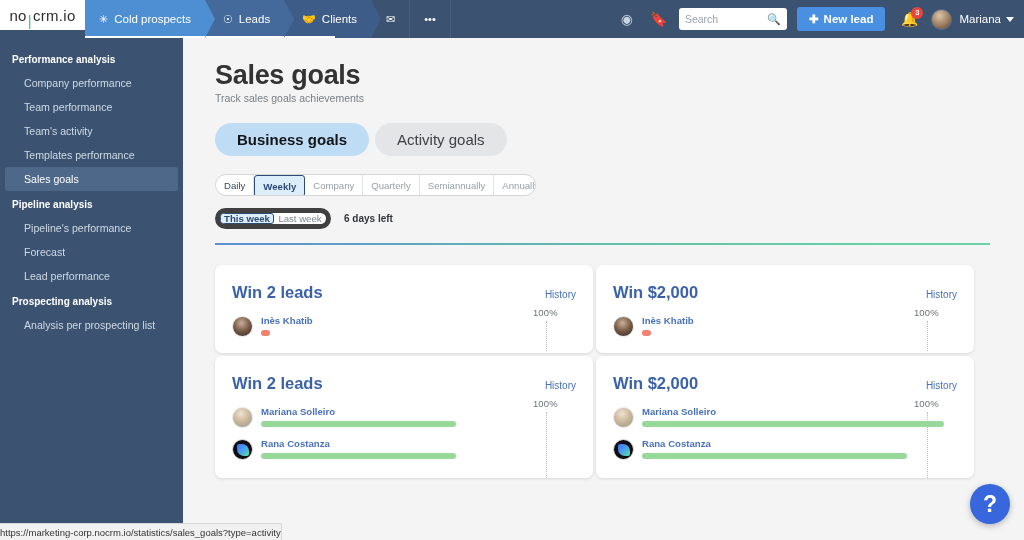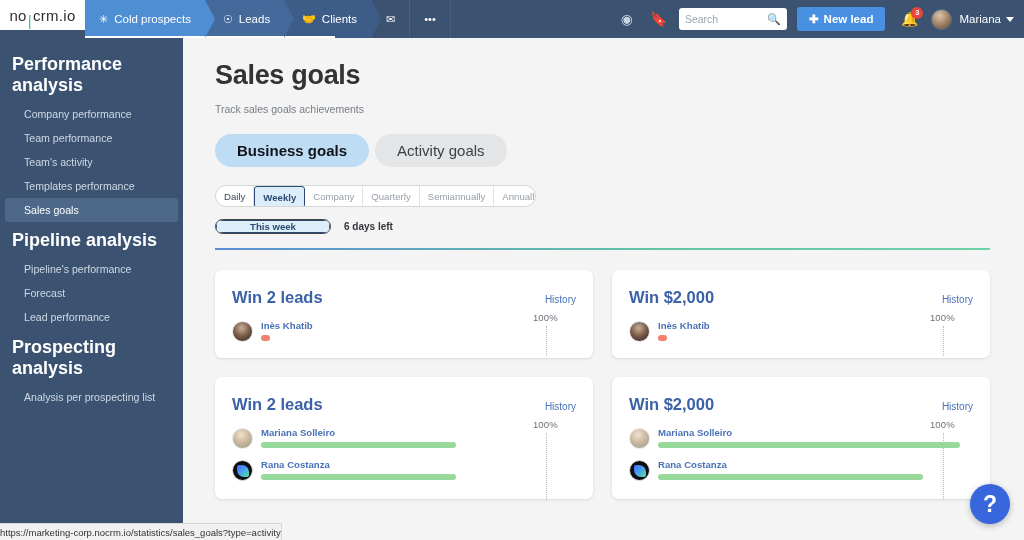--- a/index.html
+++ b/index.html
@@ -97,37 +97,37 @@
   }
   .username { color: #fff; font-size: 11.5px; margin-left: 7px; display: flex; align-items: center; gap: 5px; }
   .caret-d { width: 0; height: 0; border-left: 4px solid transparent;
     border-right: 4px solid transparent; border-top: 5px solid #fff; }
 
   
   .sidebar {
     position: absolute; left: 0; top: 38px; width: 183px; height: 502px;
     background: #3b5371; padding-top: 8px;
   }
-  .side-group { font-size: 18px; font-weight: bold; color: #ffffff;
+  .side-group { font-size: 10px; font-weight: bold; color: #ffffff;
     padding: 8px 12px 6px 12px; }
   .side-item { font-size: 10.6px; color: #cfd9e5; padding: 6px 12px 6px 24px; }
   .side-item.selected {
     background: #4e6889; color: #ffffff; border-radius: 3px;
     margin: 0 5px; padding-left: 19px;
   }
 
   
   .main {
     position: absolute; left: 183px; top: 38px;
     width: 841px; height: 502px; background: #f4f4f4;
     padding: 22px 32px 0 32px;
     overflow: hidden;
   }
   .page-title { font-size: 27px; font-weight: bold; color: #333333; letter-spacing: -.3px; }
-  .page-sub { font-size: 10.5px; color: #777e86; margin-top: 12px; }
+  .page-sub { font-size: 10.5px; color: #777e86; margin-top: 1px; }
 
   .goaltabs { display: flex; gap: 6px; margin-top: 19px; }
   .goaltab {
     border-radius: 18px; padding: 8px 22px; font-size: 15px;
     background: #e3e5e7; color: #3e4248;
   }
   .goaltab.active { background: #bfdcf5; color: #11151a; font-weight: bold; }
 
   .periods {
     display: flex; margin-top: 18px; width: 321px; height: 22px;
@@ -141,36 +141,36 @@
   }
   .period:last-child { border-right: 0; }
   .period.dark { color: #3c4a5a; }
   .period.selected {
     background: #ddeefb; color: #2d4a73; font-weight: bold;
     border: 1.5px solid #2d4a73; border-radius: 3px; height: 22px;
   }
 
   .weekrow { display: flex; align-items: center; gap: 13px; margin-top: 12px; }
   .weektoggle {
-    display: flex; width: 116px; height: 15px;
-    border: 1px solid #404040; border-radius: 11px; background: #fff; overflow: hidden; flex-direction: column;
+    display: flex; width: 116px; height: 21px;
+    border: 5px solid #404040; border-radius: 11px; background: #fff; overflow: hidden;
   }
   .wk { flex: 1; display: flex; align-items: center; justify-content: center;
     font-size: 9.6px; color: #7d858e; }
   .wk.selected { background: #ddeefb; color: #2d4a73; font-weight: bold;
     border: 1.5px solid #2d4a73; border-radius: 3px; }
   .daysleft { font-size: 10px; font-weight: bold; color: #31353a; }
 
   .grad-rule {
     margin-top: 14px; height: 2px; width: 775px;
     background: linear-gradient(to right, #5b8fd4 0%, #62c2a6 55%, #6dd3a8 100%);
   }
 
   
-  .cards { display: flex; flex-wrap: wrap; gap: 19px; margin-top: 20px; }
+  .cards { display: flex; flex-wrap: wrap; gap: 3px; margin-top: 20px; }
   .card {
     width: 378px; background: #ffffff; border-radius: 7px;
     box-shadow: 0 1px 3px rgba(30,40,60,.13);
     padding: 18px 17px 16px 17px; position: relative;
   }
   .card.tall { padding-bottom: 18px; }
   .card-head { display: flex; align-items: baseline; }
   .card-title { font-size: 16.5px; font-weight: bold; color: #3b62a8; }
   .history { margin-left: auto; font-size: 10px; color: #4a72b8; font-weight: normal; }
   .pct-label {

